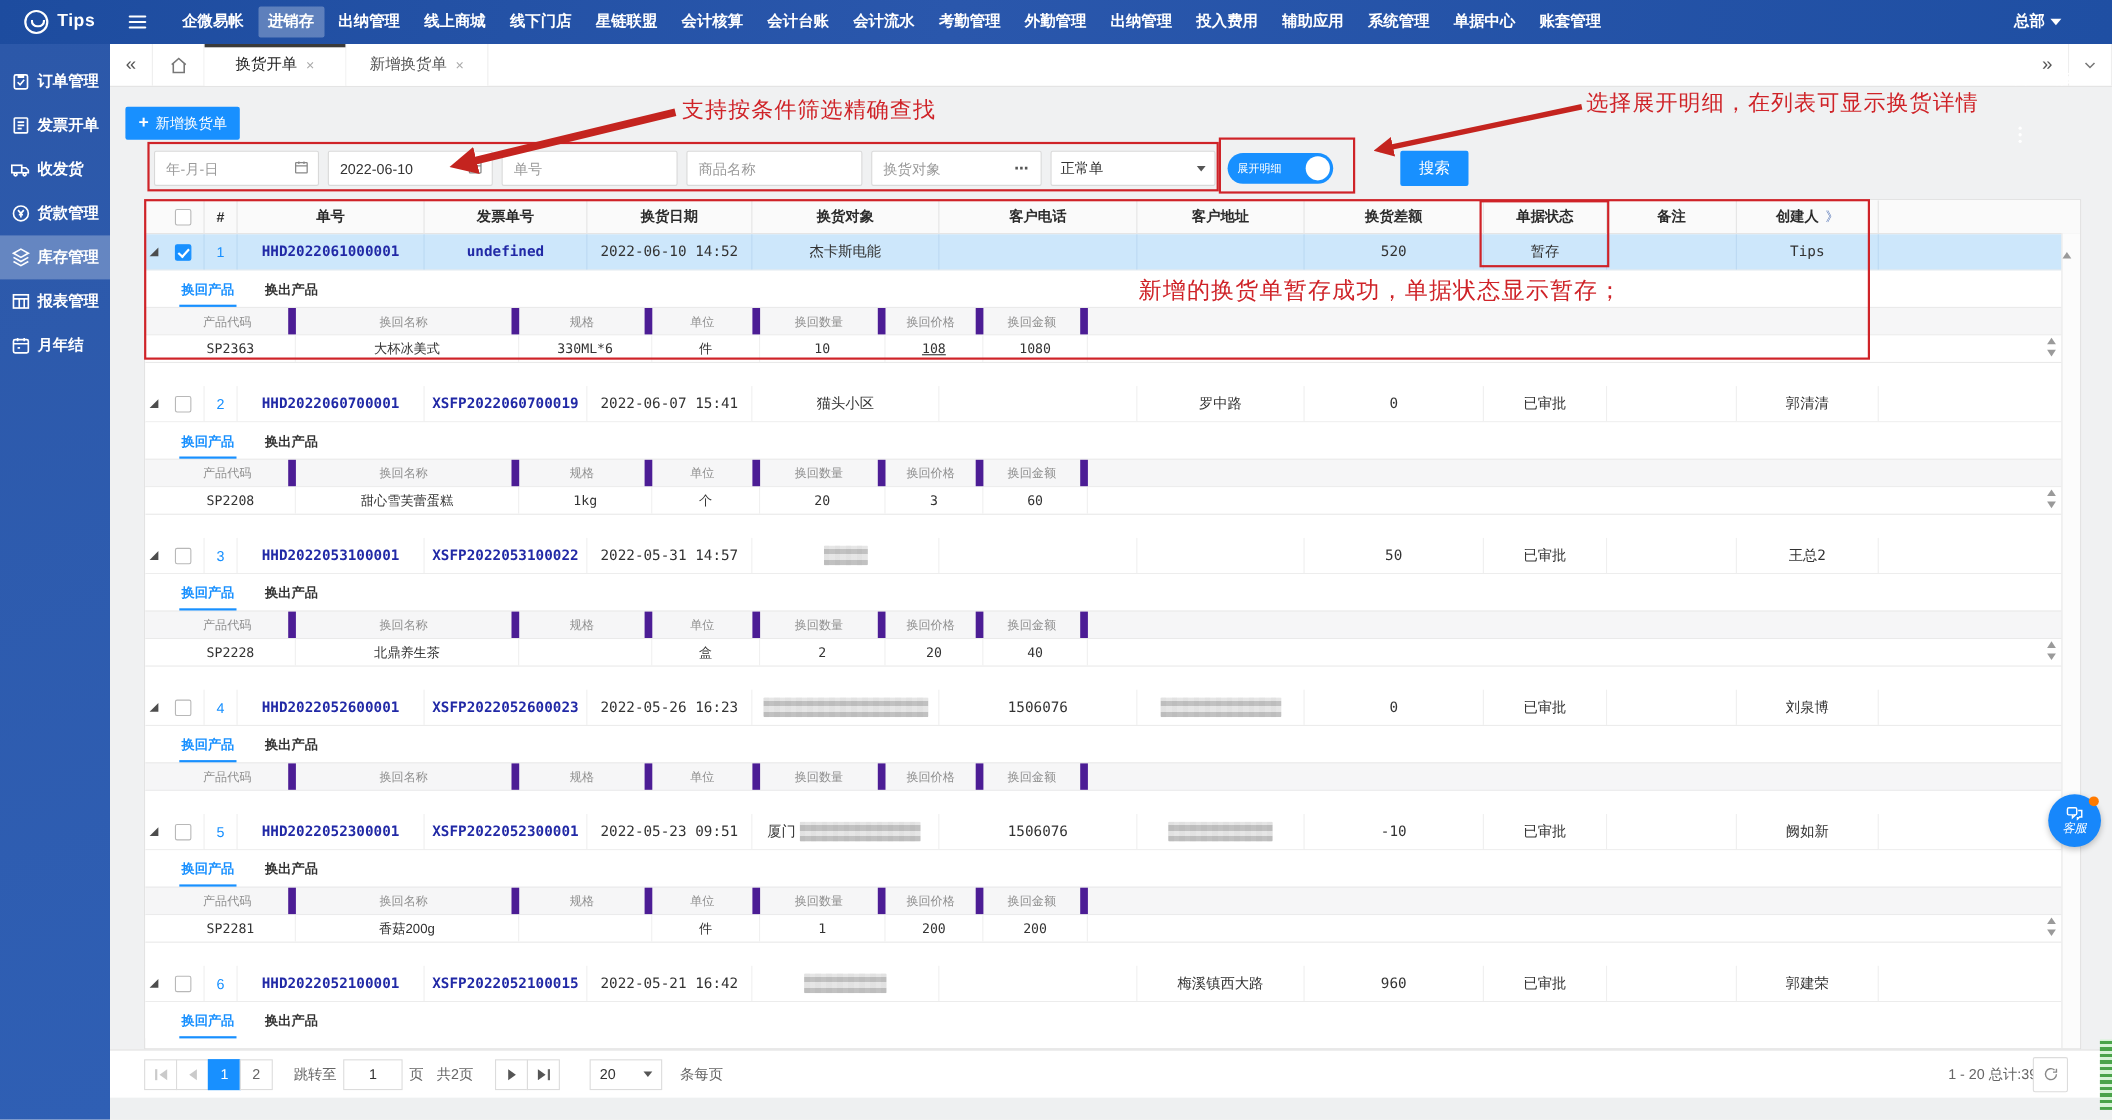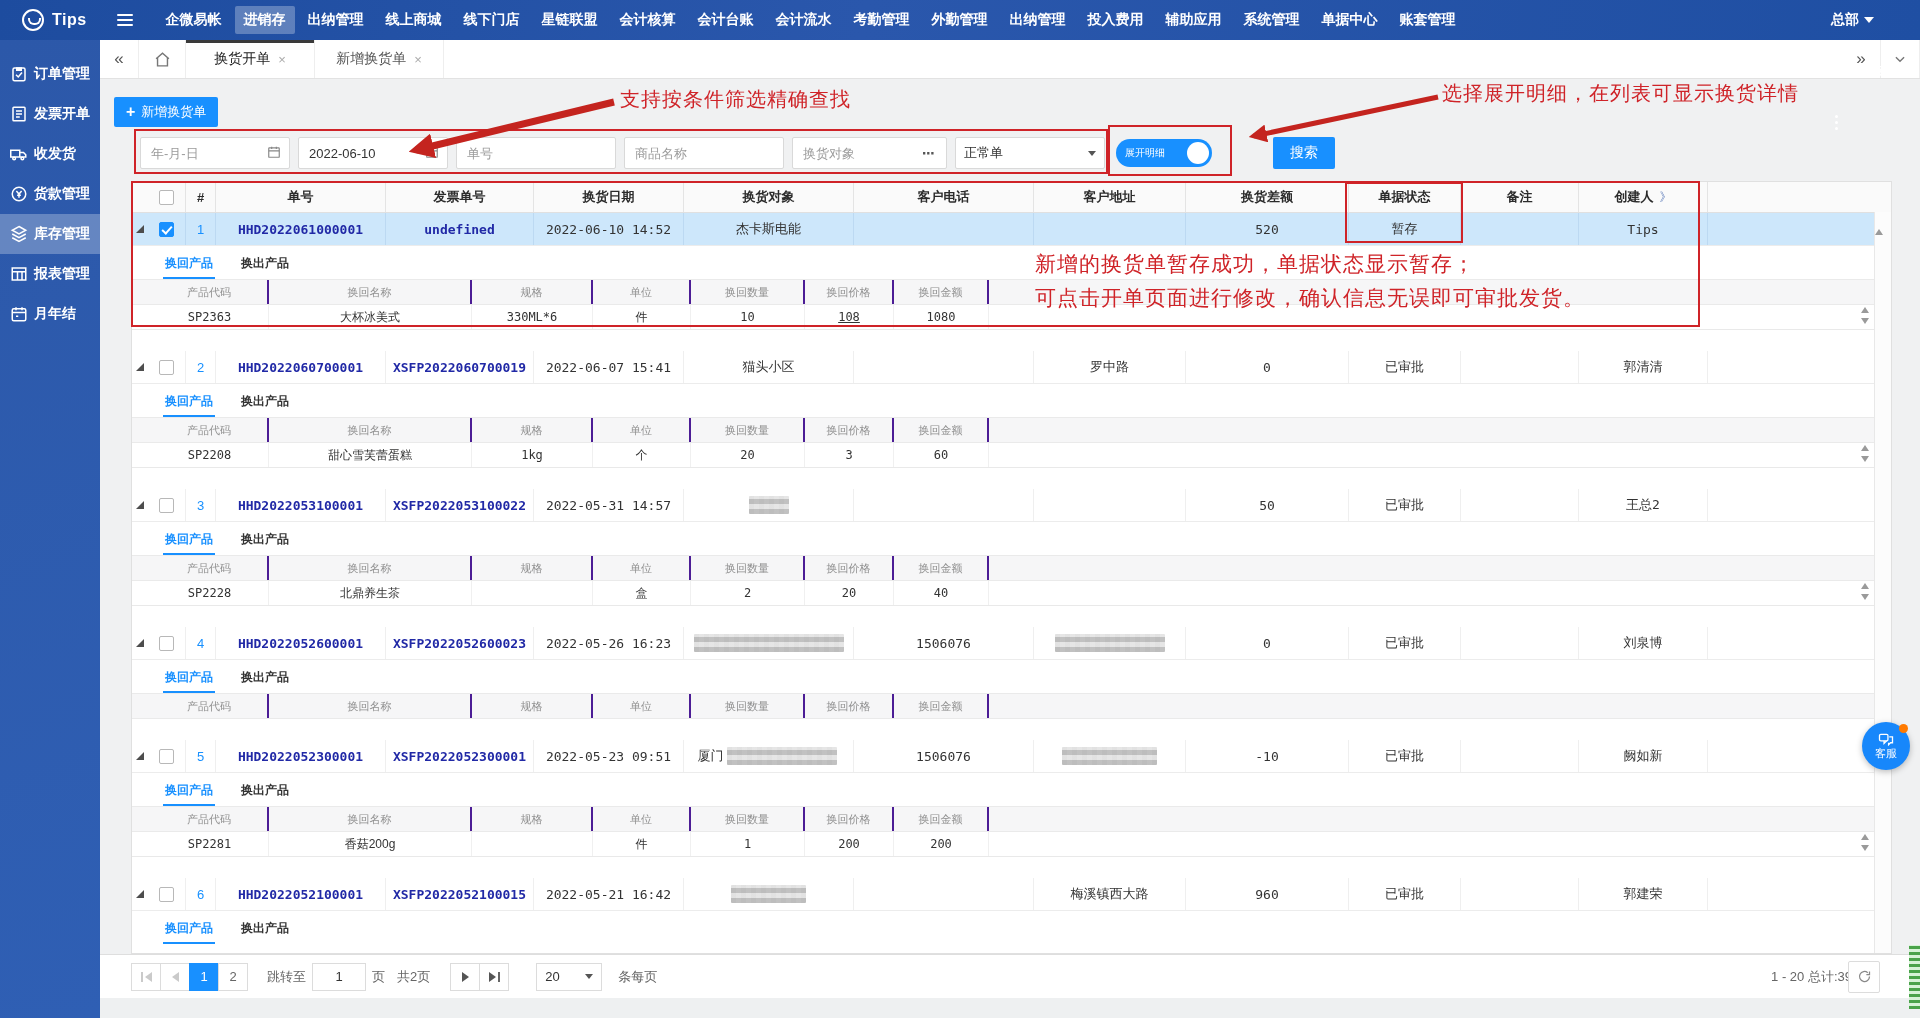--- a/index.html
+++ b/index.html
@@ -91,21 +91,21 @@
   .cb.checked{background:#1890ff;border-color:#1890ff;}
   .cb.checked::after{content:"";position:absolute;left:4px;top:1px;width:4px;height:8px;border:2px solid #fff;border-top:none;border-left:none;transform:rotate(42deg);}
   .blur-block{display:inline-block;height:18px;vertical-align:middle;border-radius:1px;margin:0 3px;
     background-image:repeating-linear-gradient(0deg,rgba(185,185,185,.85) 0 5px,rgba(228,228,228,.85) 5px 10px),
       repeating-linear-gradient(90deg,#d4d4d4 0 5px,#f0f0f0 5px 10px);}
   .dtabs{display:flex;align-items:flex-end;height:33px;padding-left:31px;gap:24px;background:#fff;}
   .sub-tab{font-size:12px;font-weight:bold;color:#333;padding:0 2px 7px;cursor:pointer;}
   .sub-tab.active{color:#1890ff;border-bottom:2px solid #1890ff;padding-bottom:5px;}
   .shead{display:flex;height:24px;background:#f6f6f7;border-top:1px solid #eaeaea;border-bottom:1px solid #eaeaea;}
   .shcell{display:flex;align-items:center;justify-content:center;font-size:11px;color:#8f8f8f;
-    border-right:2px solid #4c1d95;box-sizing:border-box;white-space:nowrap;}
+    border-right:7px solid #4c1d95;box-sizing:border-box;white-space:nowrap;}
   .srow{display:flex;height:24px;background:#fff;border-bottom:1px solid #e9e9e9;position:relative;}
   .scell{display:flex;align-items:center;justify-content:center;font-size:12px;color:#333;
     border-right:1px solid #f0f0f0;box-sizing:border-box;white-space:nowrap;}
   .sindent{border-right:none;}
   .gap{height:21px;background:#fff;}
   .mini-scroll{position:absolute;right:22px;top:2px;display:flex;flex-direction:column;gap:5px;align-items:center;}
   .tri-up{width:0;height:0;border-left:4px solid transparent;border-right:4px solid transparent;border-bottom:6px solid #9a9a9a;}
   .tri-dn{width:0;height:0;border-left:4px solid transparent;border-right:4px solid transparent;border-top:6px solid #9a9a9a;}
   #vscroll{position:absolute;right:0;top:30px;bottom:0;width:16px;background:#fcfcfc;border-left:1px solid #e8e8e8;}
   #vscroll .tri-up{margin:6px auto 0;}
@@ -133,21 +133,21 @@
   
   #ann{position:absolute;left:0;top:0;width:1920px;height:1018px;pointer-events:none;z-index:40;}
   .ann-box{position:absolute;border:2px solid #cf2328;box-sizing:border-box;}
   .ann-text{position:absolute;color:#cf2328;font-size:20px;font-weight:500;white-space:nowrap;letter-spacing:1px;}
   #ann-svg{position:absolute;left:0;top:0;}
 
   
   #service{position:absolute;left:1862px;top:722px;width:48px;height:48px;border-radius:50%;background:#1787fb;color:#fff;
     display:flex;flex-direction:column;align-items:center;justify-content:center;z-index:45;cursor:pointer;box-shadow:0 2px 6px rgba(0,0,0,.25);}
   #service .s-dot{position:absolute;right:2px;top:2px;width:9px;height:9px;border-radius:50%;background:#ff7a00;}
-  #service .s-label{font-size:11px;line-height:1;margin-top:2px;}
+  #service .s-label{font-size:11px;line-height:1;margin-top:2px;font-style:italic;}
   #artifact{position:absolute;right:0;top:945px;width:11px;height:64px;z-index:46;
     background:repeating-linear-gradient(0deg,#4aa34a 0 3px,#d7f3d7 3px 6px);}
 </style>
 </head>
 <body>
 
 <div id="app">
 
   <div id="topnav">
     <div class="brand-wrap">
@@ -817,21 +817,20 @@
   <div id="artifact"></div>
 
   <div id="ann">
     <div class="ann-box" style="left:134px;top:129px;width:974px;height:45px;"></div>
     <div class="ann-box" style="left:1108px;top:125px;width:124px;height:51px;"></div>
     <div class="ann-box" style="left:131px;top:181px;width:1569px;height:146px;"></div>
     <div class="ann-box" style="left:1345px;top:182px;width:118px;height:61px;"></div>
     <div class="ann-text" style="left:620px;top:86px;">支持按条件筛选精确查找</div>
     <div class="ann-text" style="left:1035px;top:250px;font-size:21px;">新增的换货单暂存成功，单据状态显示暂存；</div>
     <div class="ann-text" style="left:1442px;top:80px;">选择展开明细，在列表可显示换货详情</div>
-    <div class="ann-text" style="left:1035px;top:284px;font-size:21px;">可点击开单页面进行修改，确认信息无误即可审批发货。</div>
     <svg id="ann-svg" width="1920" height="1018">
       <defs>
         <marker id="ah" viewBox="0 0 10 10" refX="7" refY="5" markerWidth="3.6" markerHeight="3.6" orient="auto">
             <path d="M0 0L10 5L0 10z" fill="#c4241f"></path>
           </marker>
       </defs>
       <line x1="614" y1="102" x2="416" y2="150" stroke="#c4241f" stroke-width="7" marker-end="url(#ah)"></line>
       <line x1="1438" y1="97" x2="1254" y2="136" stroke="#c4241f" stroke-width="5" marker-end="url(#ah)"></line>
     </svg>
   </div>

